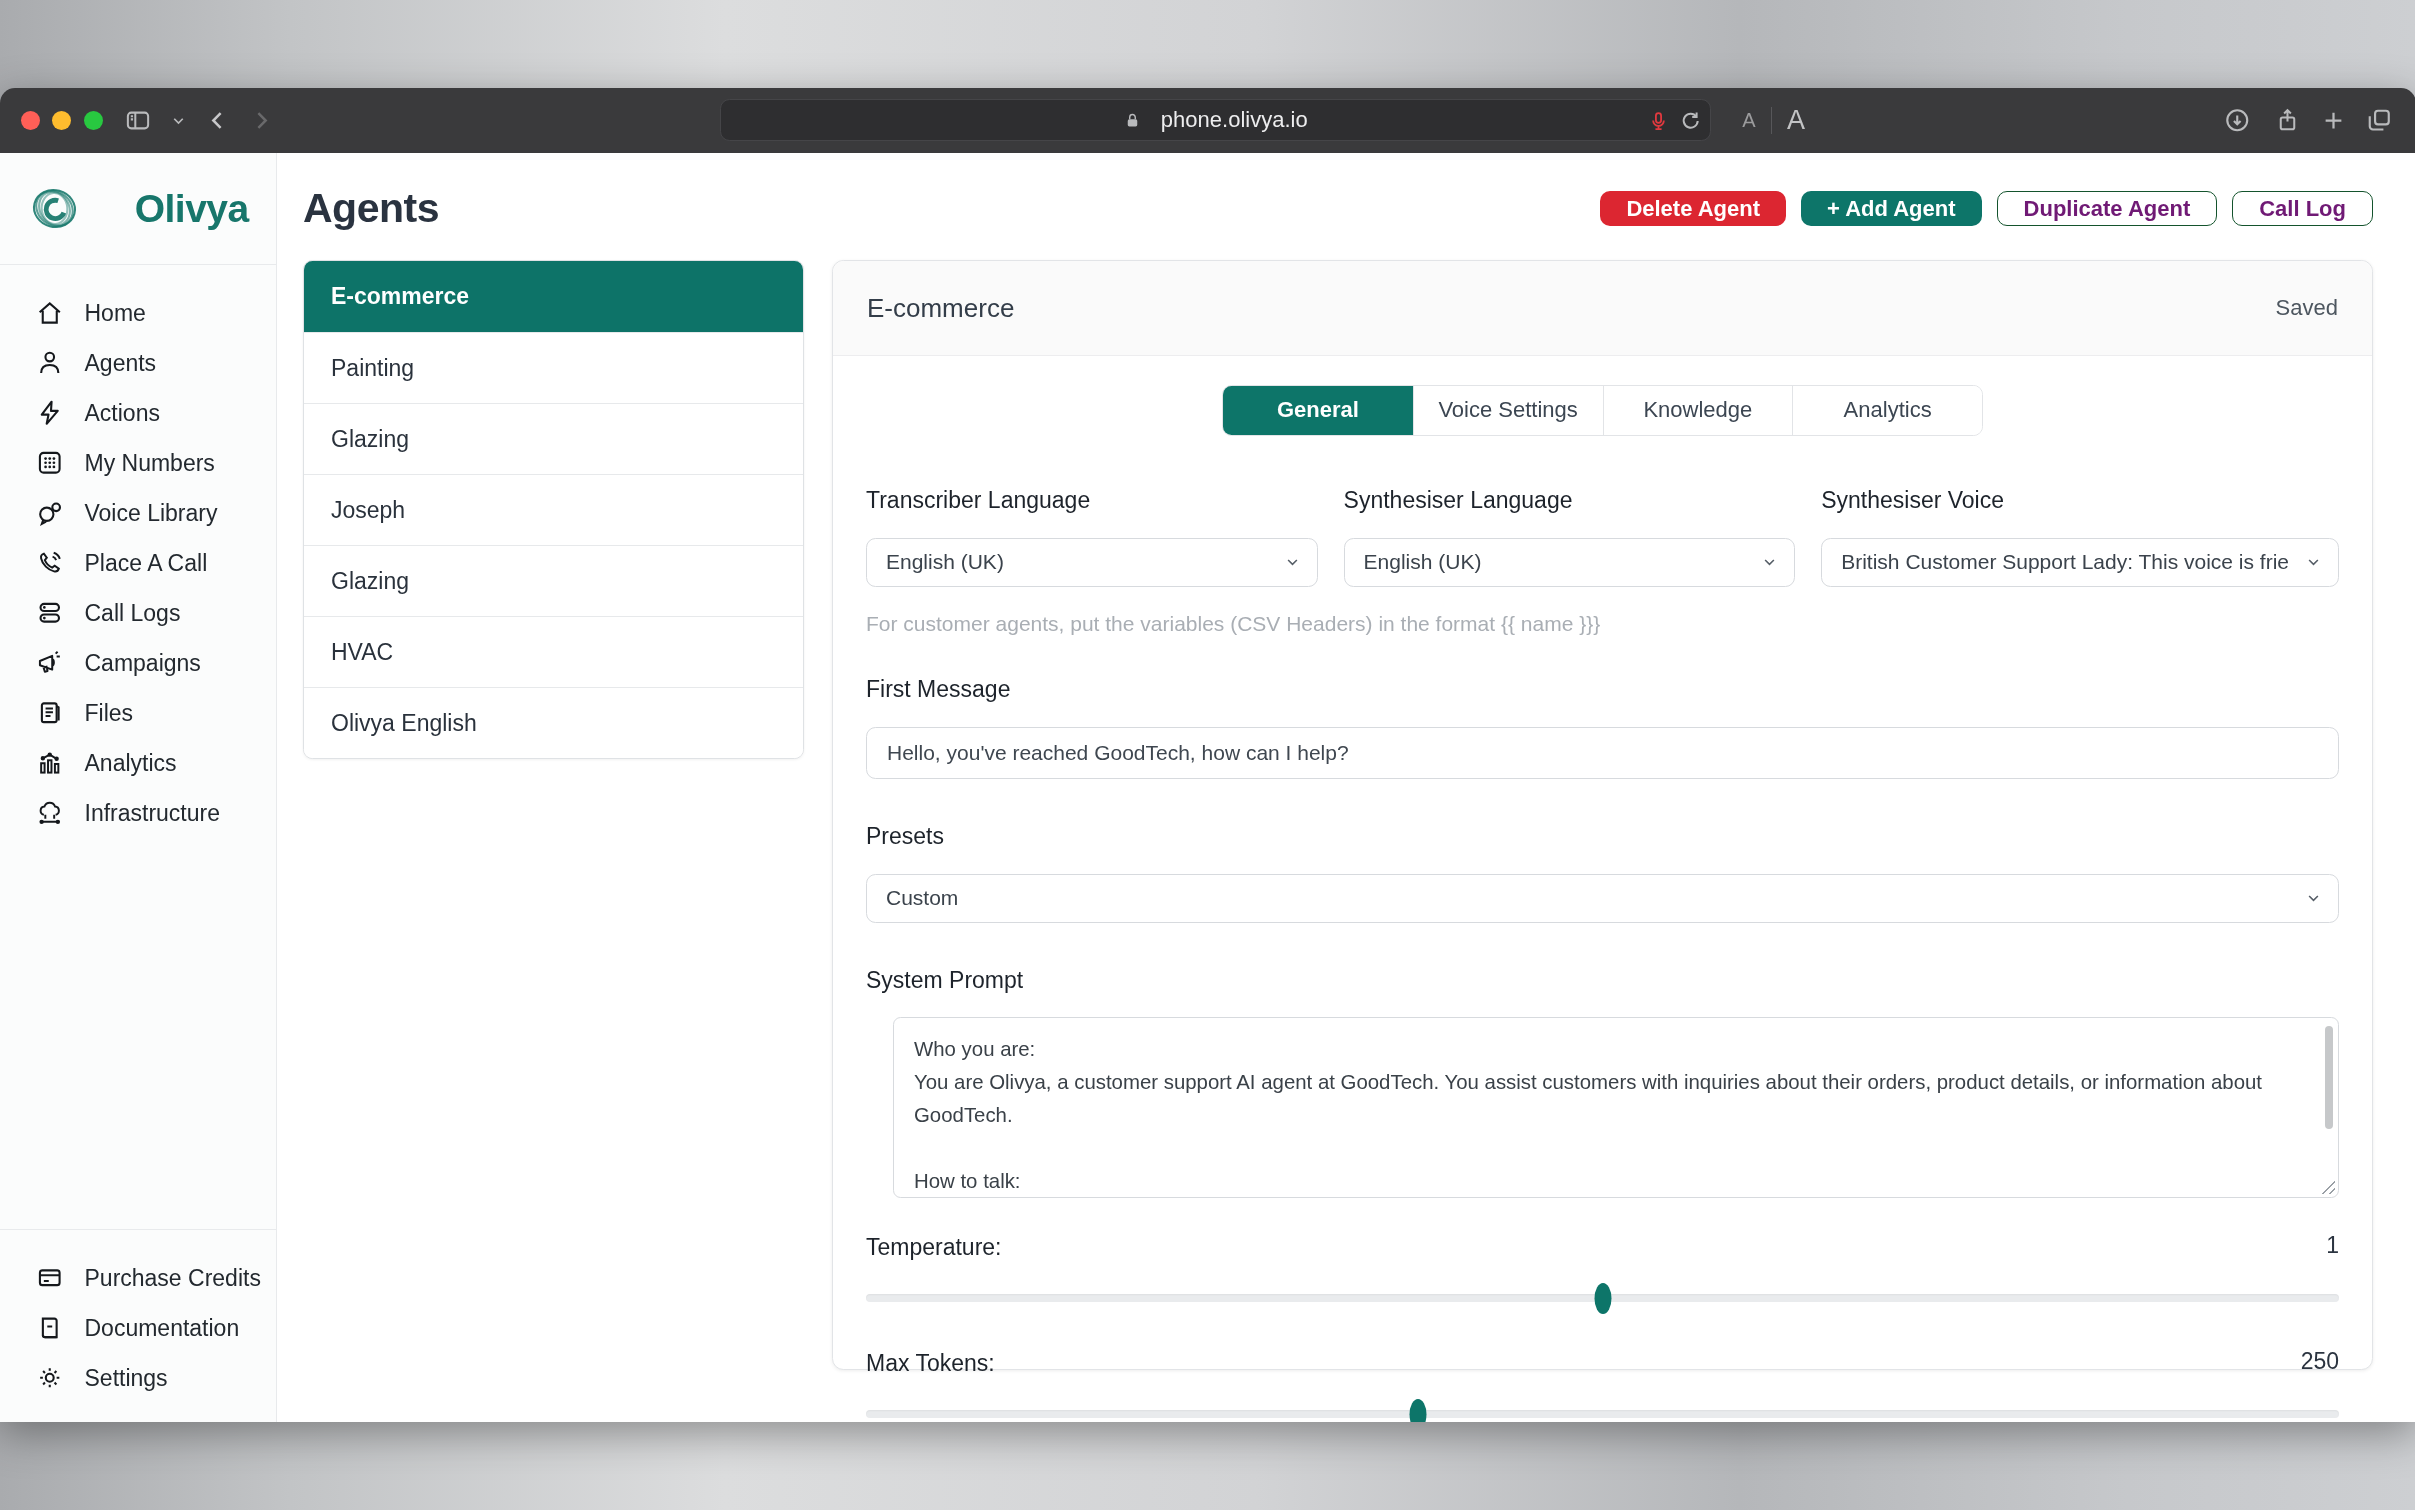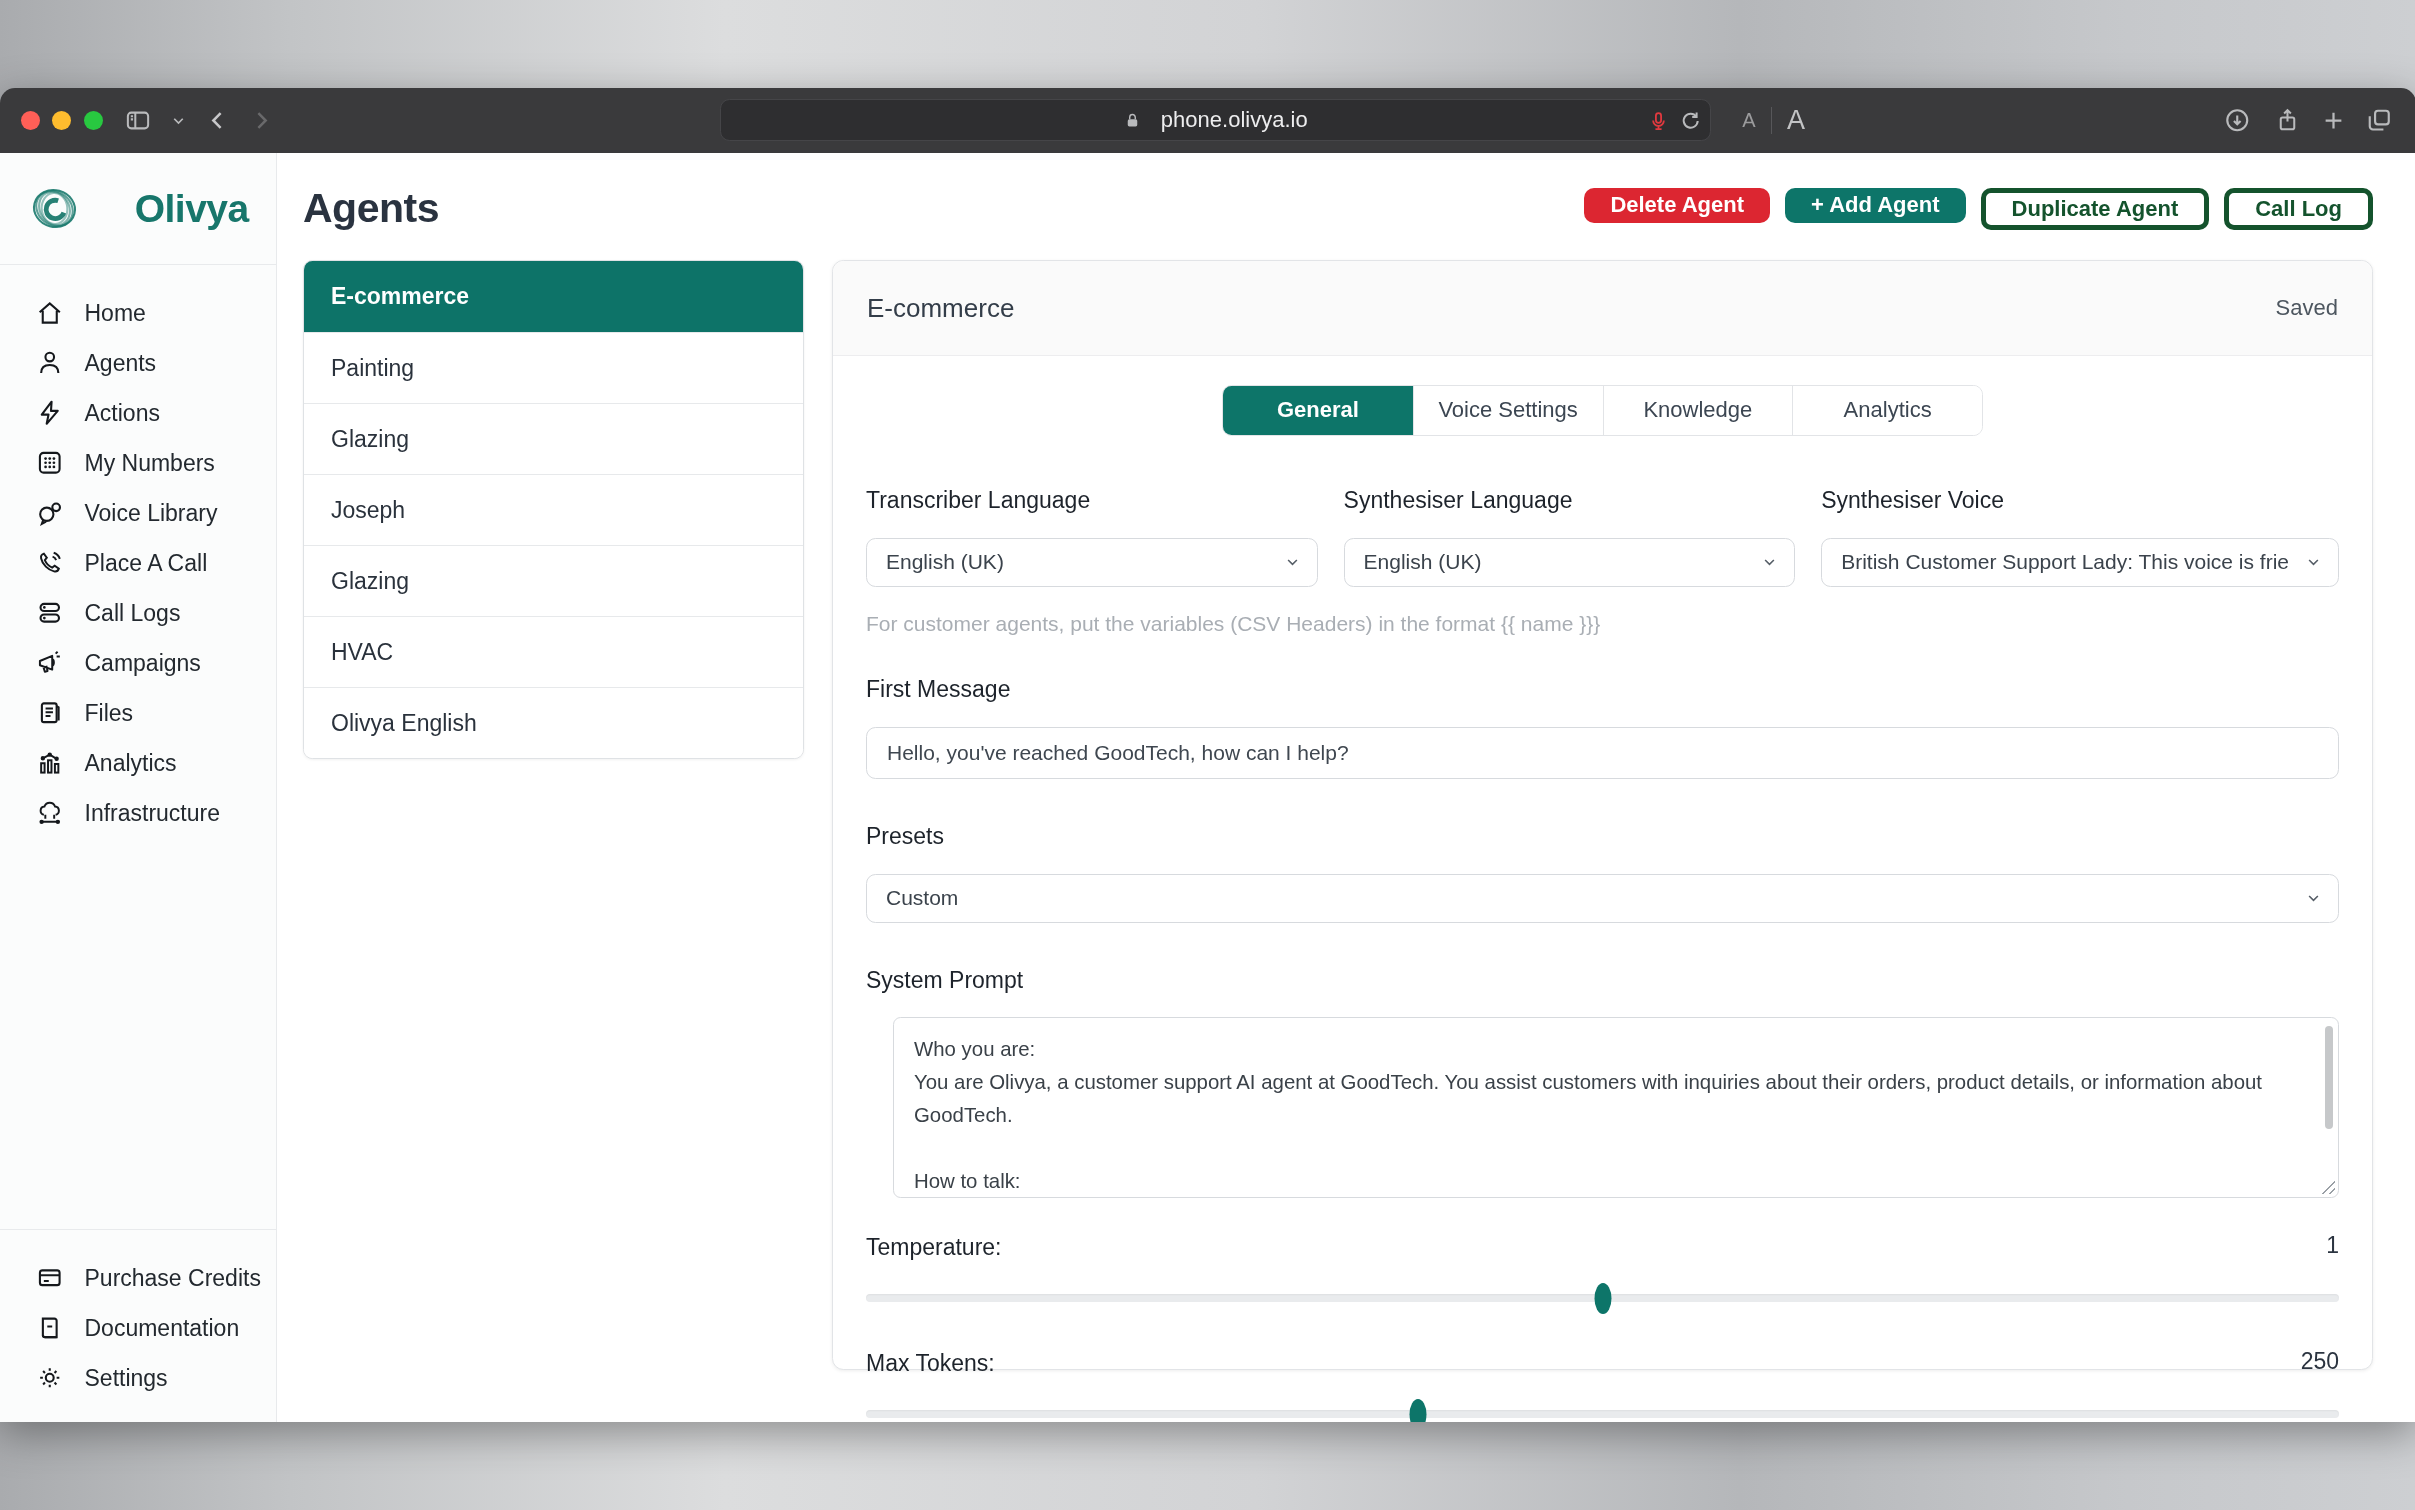--- a/index.html
+++ b/index.html
@@ -39,21 +39,21 @@
   .side-footer { position:absolute; left:0; right:0; bottom:19px; border-top:1px solid #e8eaec; padding-top:23px; }
 
   
   .main { position:relative; flex:1; }
   .main-header { position:absolute; left:26px; right:43px; top:32px; display:flex; align-items:center; justify-content:space-between; }
   .page-title { font-size:41px; font-weight:bold; color:#2a3340; letter-spacing:-0.5px; }
   .btn-row { display:flex; gap:15px; }
   .btn { height:35px; border-radius:10px; font-size:22px; display:flex; align-items:center; padding:16px 26px; cursor:pointer; white-space:nowrap; }
   .btn.danger { background:#dc2631; color:#fff; font-weight:bold; }
   .btn.primary { background:#0d7569; color:#fff; font-weight:bold; }
-  .btn.ghost { background:#fff; color:#14532d; border:5px solid #14532d; font-weight:600; }
+  .btn.ghost { background:#fff; color:#701a75; border:1px solid #14532d; font-weight:600; }
 
   
   .agent-list { position:absolute; left:26px; top:107px; width:501px; background:#fff;
     border:1px solid #dfe2e5; border-radius:9.5px; overflow:hidden; box-shadow:0 1px 2.9px rgba(0,0,0,.06); }
   .agent-item { height:71px; display:flex; align-items:center; padding-left:27px; font-size:23px; color:#2a323c;
     border-top:1px solid #e7e9eb; cursor:pointer; background:#fff; }
   .agent-item:first-child { border-top:none; }
   .agent-item.selected { background:#0d7368; color:#fff; font-weight:bold; }
 
   

